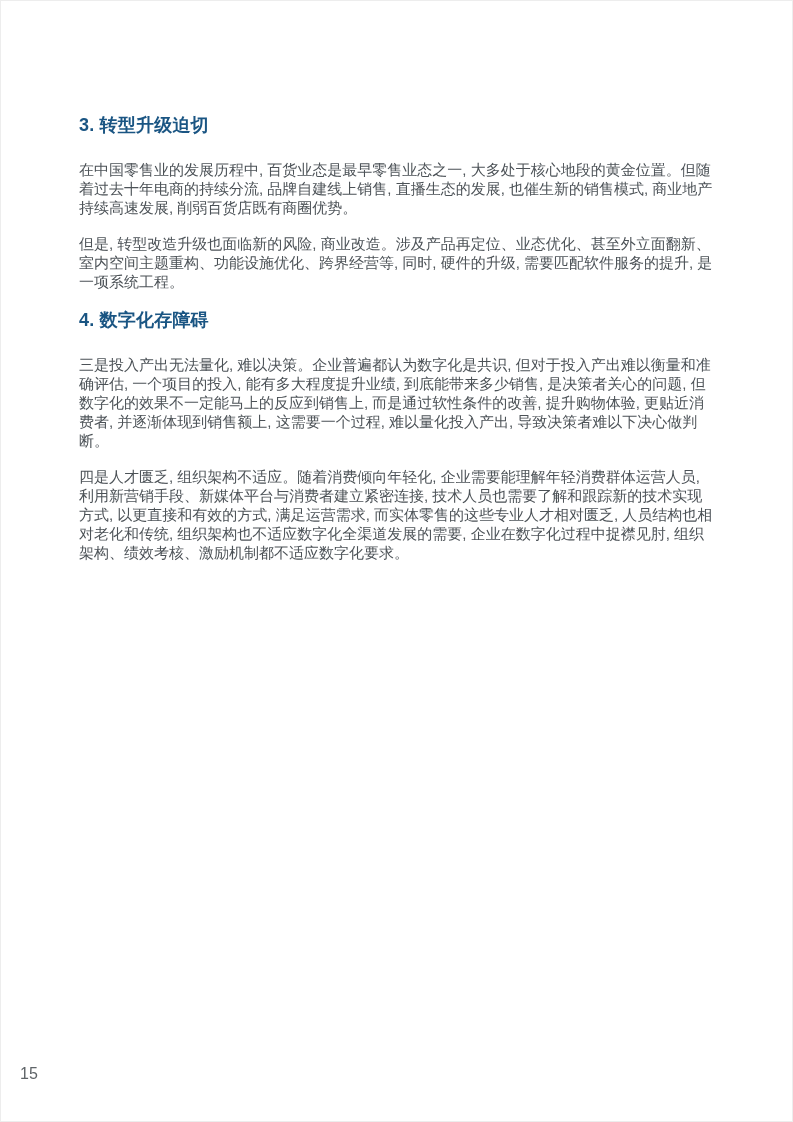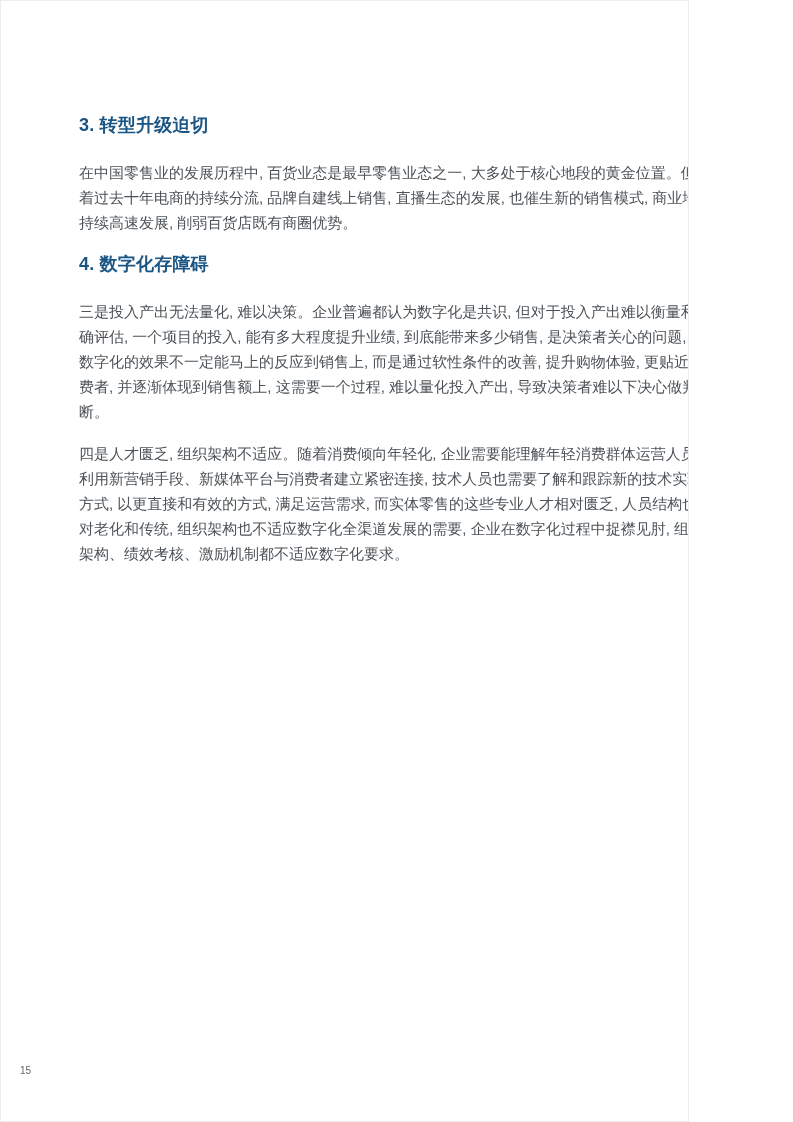--- a/index.html
+++ b/index.html
@@ -2,21 +2,21 @@
 <html style="--heading-color: #1a5583; --body-color: #4c5257; --pagenum-color: #5f6468;"><head>
 <meta charset="utf-8">
 <style>
   html, body {
     margin: 0;
     padding: 0;
     background: #ffffff;
   }
   .page {
     position: relative;
-    width: 689px;
+    width: 793px;
     height: 1122px;
     background: #ffffff;
     border: 1px solid #ededed;
     box-sizing: border-box;
     font-family: "Liberation Sans", sans-serif;
     overflow: hidden;
   }
   .content {
     position: absolute;
     left: 78px;
@@ -28,44 +28,45 @@
     font-weight: bold;
     color: var(--heading-color, #1a5583);
     margin: 0 0 23px 0;
     letter-spacing: 0.2px;
   }
   .section-heading.second {
     margin-top: 11px;
   }
   .body-paragraph {
     font-size: 15px;
-    line-height: 25px;
+    line-height: 19px;
     color: var(--body-color, #4c5257);
     margin: 0 0 17px 0;
     text-align: left;
   }
   .page-number {
     position: absolute;
     left: 19px;
     top: 1064px;
-    font-size: 10px;
+    font-size: 16px;
     color: var(--pagenum-color, #5f6468);
   }
 </style>
 </head>
 <body>
 
 <div class="page">
   <div class="content">
 
     <h2 class="section-heading">3. 转型升级迫切</h2>
 
     <p class="body-paragraph">在中国零售业的发展历程中, 百货业态是最早零售业态之一, 大多处于核心地段的黄金位置。但随着过去十年电商的持续分流, 品牌自建线上销售, 直播生态的发展, 也催生新的销售模式, 商业地产持续高速发展, 削弱百货店既有商圈优势。</p>
 
 
+    <p class="body-paragraph">但是, 转型改造升级也面临新的风险, 商业改造。涉及产品再定位、业态优化、甚至外立面翻新、室内空间主题重构、功能设施优化、跨界经营等, 同时, 硬件的升级, 需要匹配软件服务的提升, 是一项系统工程。</p>
 
     <h2 class="section-heading second">4. 数字化存障碍</h2>
 
 
 
 
     <p class="body-paragraph">三是投入产出无法量化, 难以决策。企业普遍都认为数字化是共识, 但对于投入产出难以衡量和准确评估, 一个项目的投入, 能有多大程度提升业绩, 到底能带来多少销售, 是决策者关心的问题, 但数字化的效果不一定能马上的反应到销售上, 而是通过软性条件的改善, 提升购物体验, 更贴近消费者, 并逐渐体现到销售额上, 这需要一个过程, 难以量化投入产出, 导致决策者难以下决心做判断。</p>
 
     <p class="body-paragraph">四是人才匮乏, 组织架构不适应。随着消费倾向年轻化, 企业需要能理解年轻消费群体运营人员, 利用新营销手段、新媒体平台与消费者建立紧密连接, 技术人员也需要了解和跟踪新的技术实现方式, 以更直接和有效的方式, 满足运营需求, 而实体零售的这些专业人才相对匮乏, 人员结构也相对老化和传统, 组织架构也不适应数字化全渠道发展的需要, 企业在数字化过程中捉襟见肘, 组织架构、绩效考核、激励机制都不适应数字化要求。</p>
 

